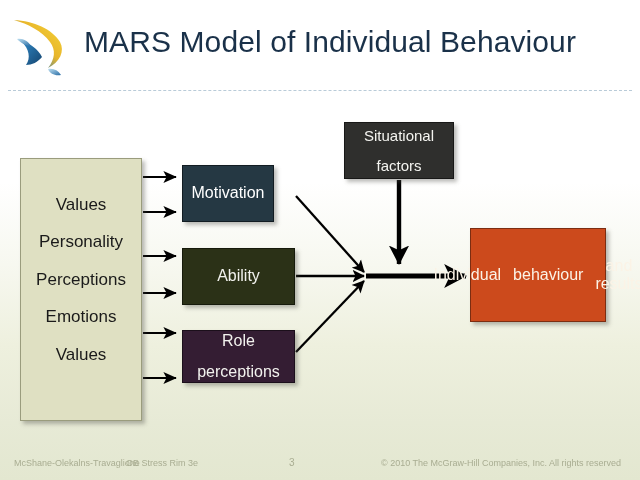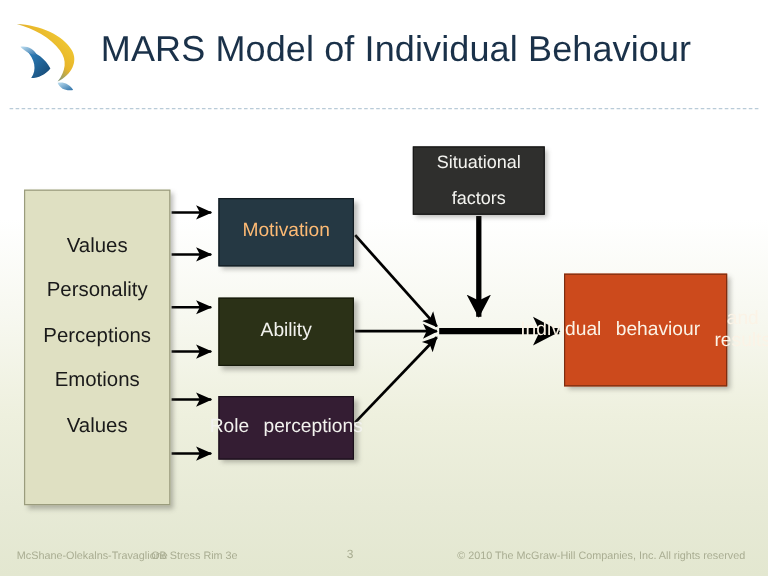--- a/index.html
+++ b/index.html
@@ -71,42 +71,42 @@
     color: #1a1a1a;
     font-size: 17px;
     flex-direction: column;
     justify-content: center;
     padding-bottom: 20px;
   }
   #box-inputs .lbl { margin: 3px 0; }
 
   #box-motivation {
     left: 182px; top: 165px;
-    width: 113px; height: 57px;
+    width: 92px; height: 57px;
     background: #253843;
     border: 1px solid #121c22;
-    color: #fdba74;
+    color: #ffffff;
     font-size: 16px;
   }
   #box-ability {
     left: 182px; top: 248px;
     width: 113px; height: 57px;
     background: #2b3117;
     border: 1px solid #161a0b;
     color: #f2f2ee;
     font-size: 16px;
   }
   #box-role {
     left: 182px; top: 330px;
     width: 113px; height: 53px;
     background: #341d33;
     border: 1px solid #1b0f1b;
     color: #f2f2ee;
     font-size: 16px;
-    flex-direction: row;
+    flex-direction: column;
   }
   #box-situational {
     left: 344px; top: 122px;
     width: 110px; height: 57px;
     background: #2f2f2d;
     border: 1px solid #181817;
     color: #f4f4f0;
     font-size: 15px;
     flex-direction: column;
   }

